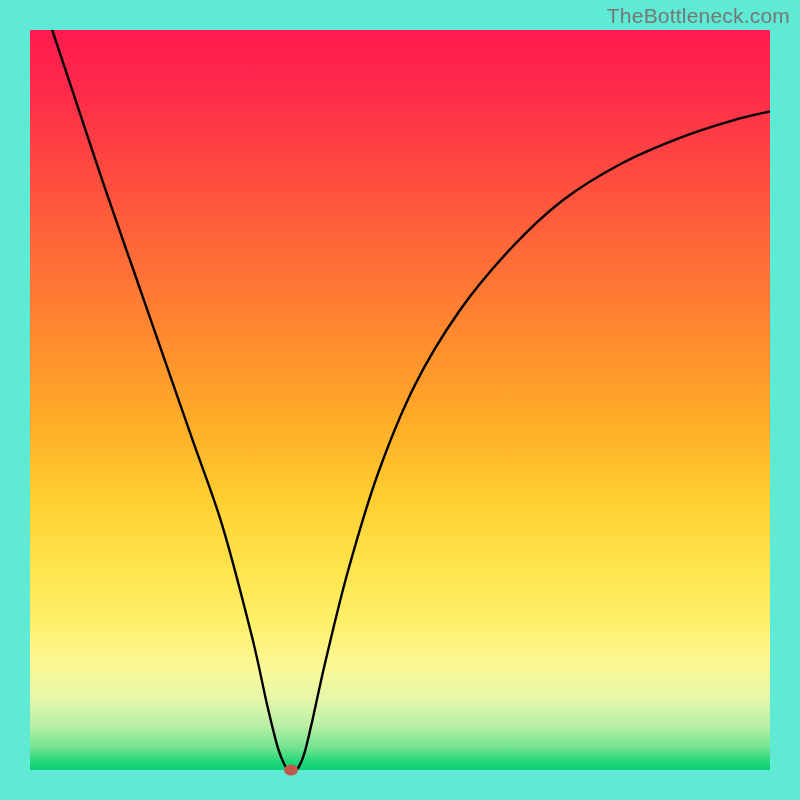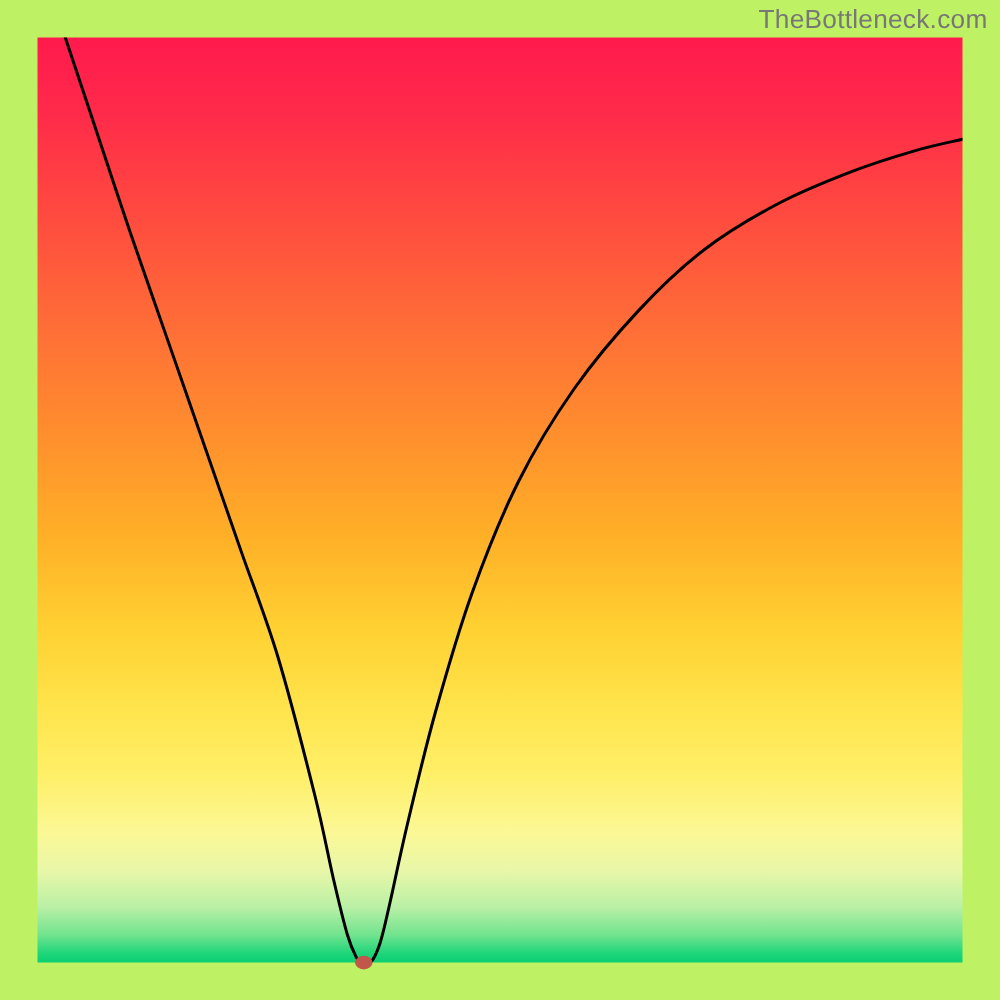--- a/index.html
+++ b/index.html
@@ -10,21 +10,21 @@
     background: #000;
     overflow: hidden;
     font-family: Arial, Helvetica, sans-serif;
   }
   .frame {
     position: absolute;
     top: 0;
     left: 0;
     width: 800px;
     height: 800px;
-    background: #bef264;
+    background: #5eead4;
   }
   .plot {
     position: absolute;
     top: 30px;
     left: 30px;
     width: 740px;
     height: 740px;
     background: linear-gradient(to bottom,
       #ff1a4d 0%,
       #ff2a4a 8%,

